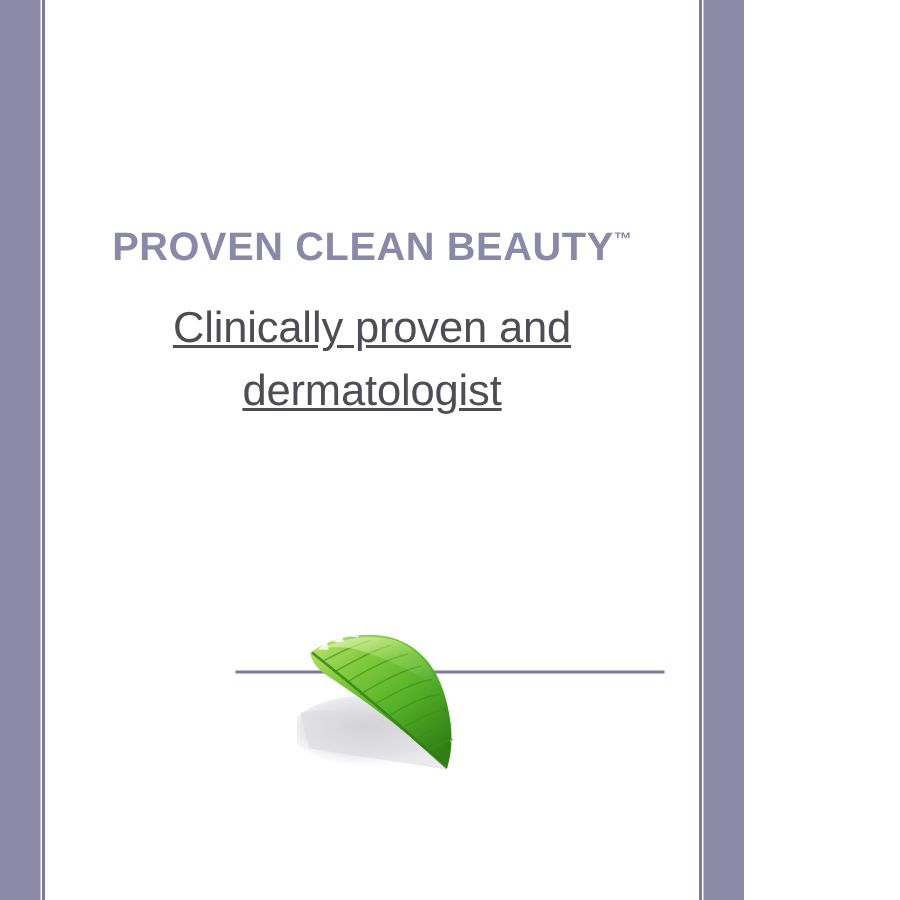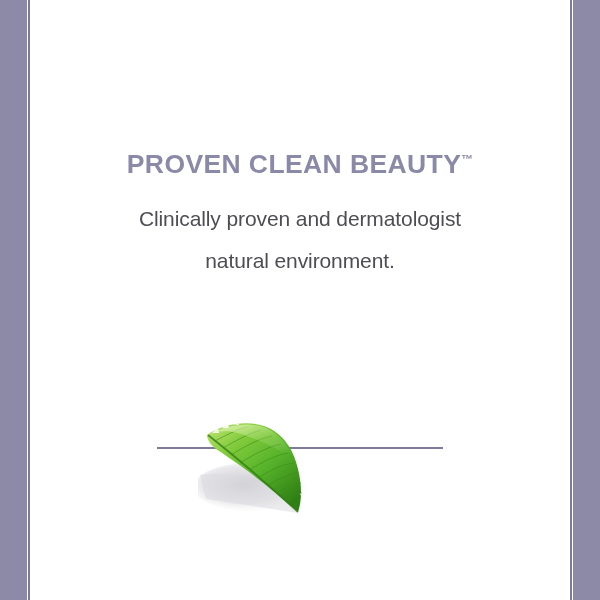--- a/index.html
+++ b/index.html
@@ -9,21 +9,21 @@
   }
   body {
     width: 600px;
     height: 600px;
     font-family: "Liberation Sans", sans-serif;
     overflow: hidden;
   }
 
   .card {
     position: relative;
-    width: 600px;
+    width: 496px;
     height: 600px;
     background: #ffffff;
     box-sizing: border-box;
     padding-left: 34px;
   }
 
   
   .band {
     position: absolute;
     top: 0;
@@ -75,24 +75,25 @@
     letter-spacing: 0;
   }
 
   .body-copy {
     position: absolute;
     left: 42px;
     right: 42px;
     top: 198px;
     text-align: center;
     color: #4d4d53;
-    font-size: 21px;
+    font-size: 29px;
     font-weight: 300;
     line-height: 42px;
     letter-spacing: -0.1px;
+    text-decoration: underline;
   }
 
   
   .emblem {
     position: absolute;
     left: 0;
     right: 0;
     top: 405px;
     height: 115px;
   }
@@ -131,21 +132,20 @@
 
   <div class="band band-right"></div>
   <div class="band-rule band-rule-right"></div>
 
   <div class="content">
 
     <h1 class="heading"><span>PROVEN CLEAN BEAUTY</span><span class="tm">™</span></h1>
 
     <div class="body-copy">
       <div>Clinically proven and dermatologist</div>
-      <div>natural environment.</div>
     </div>
 
     <div class="emblem">
 
       <div class="divider"></div>
 
       <div class="leaf-wrap">
         <svg class="leaf-svg" viewBox="0 0 130 105" xmlns="http://www.w3.org/2000/svg">
           <defs>
             <linearGradient id="gLeaf" x1="0.05" y1="0.05" x2="0.85" y2="0.95">

